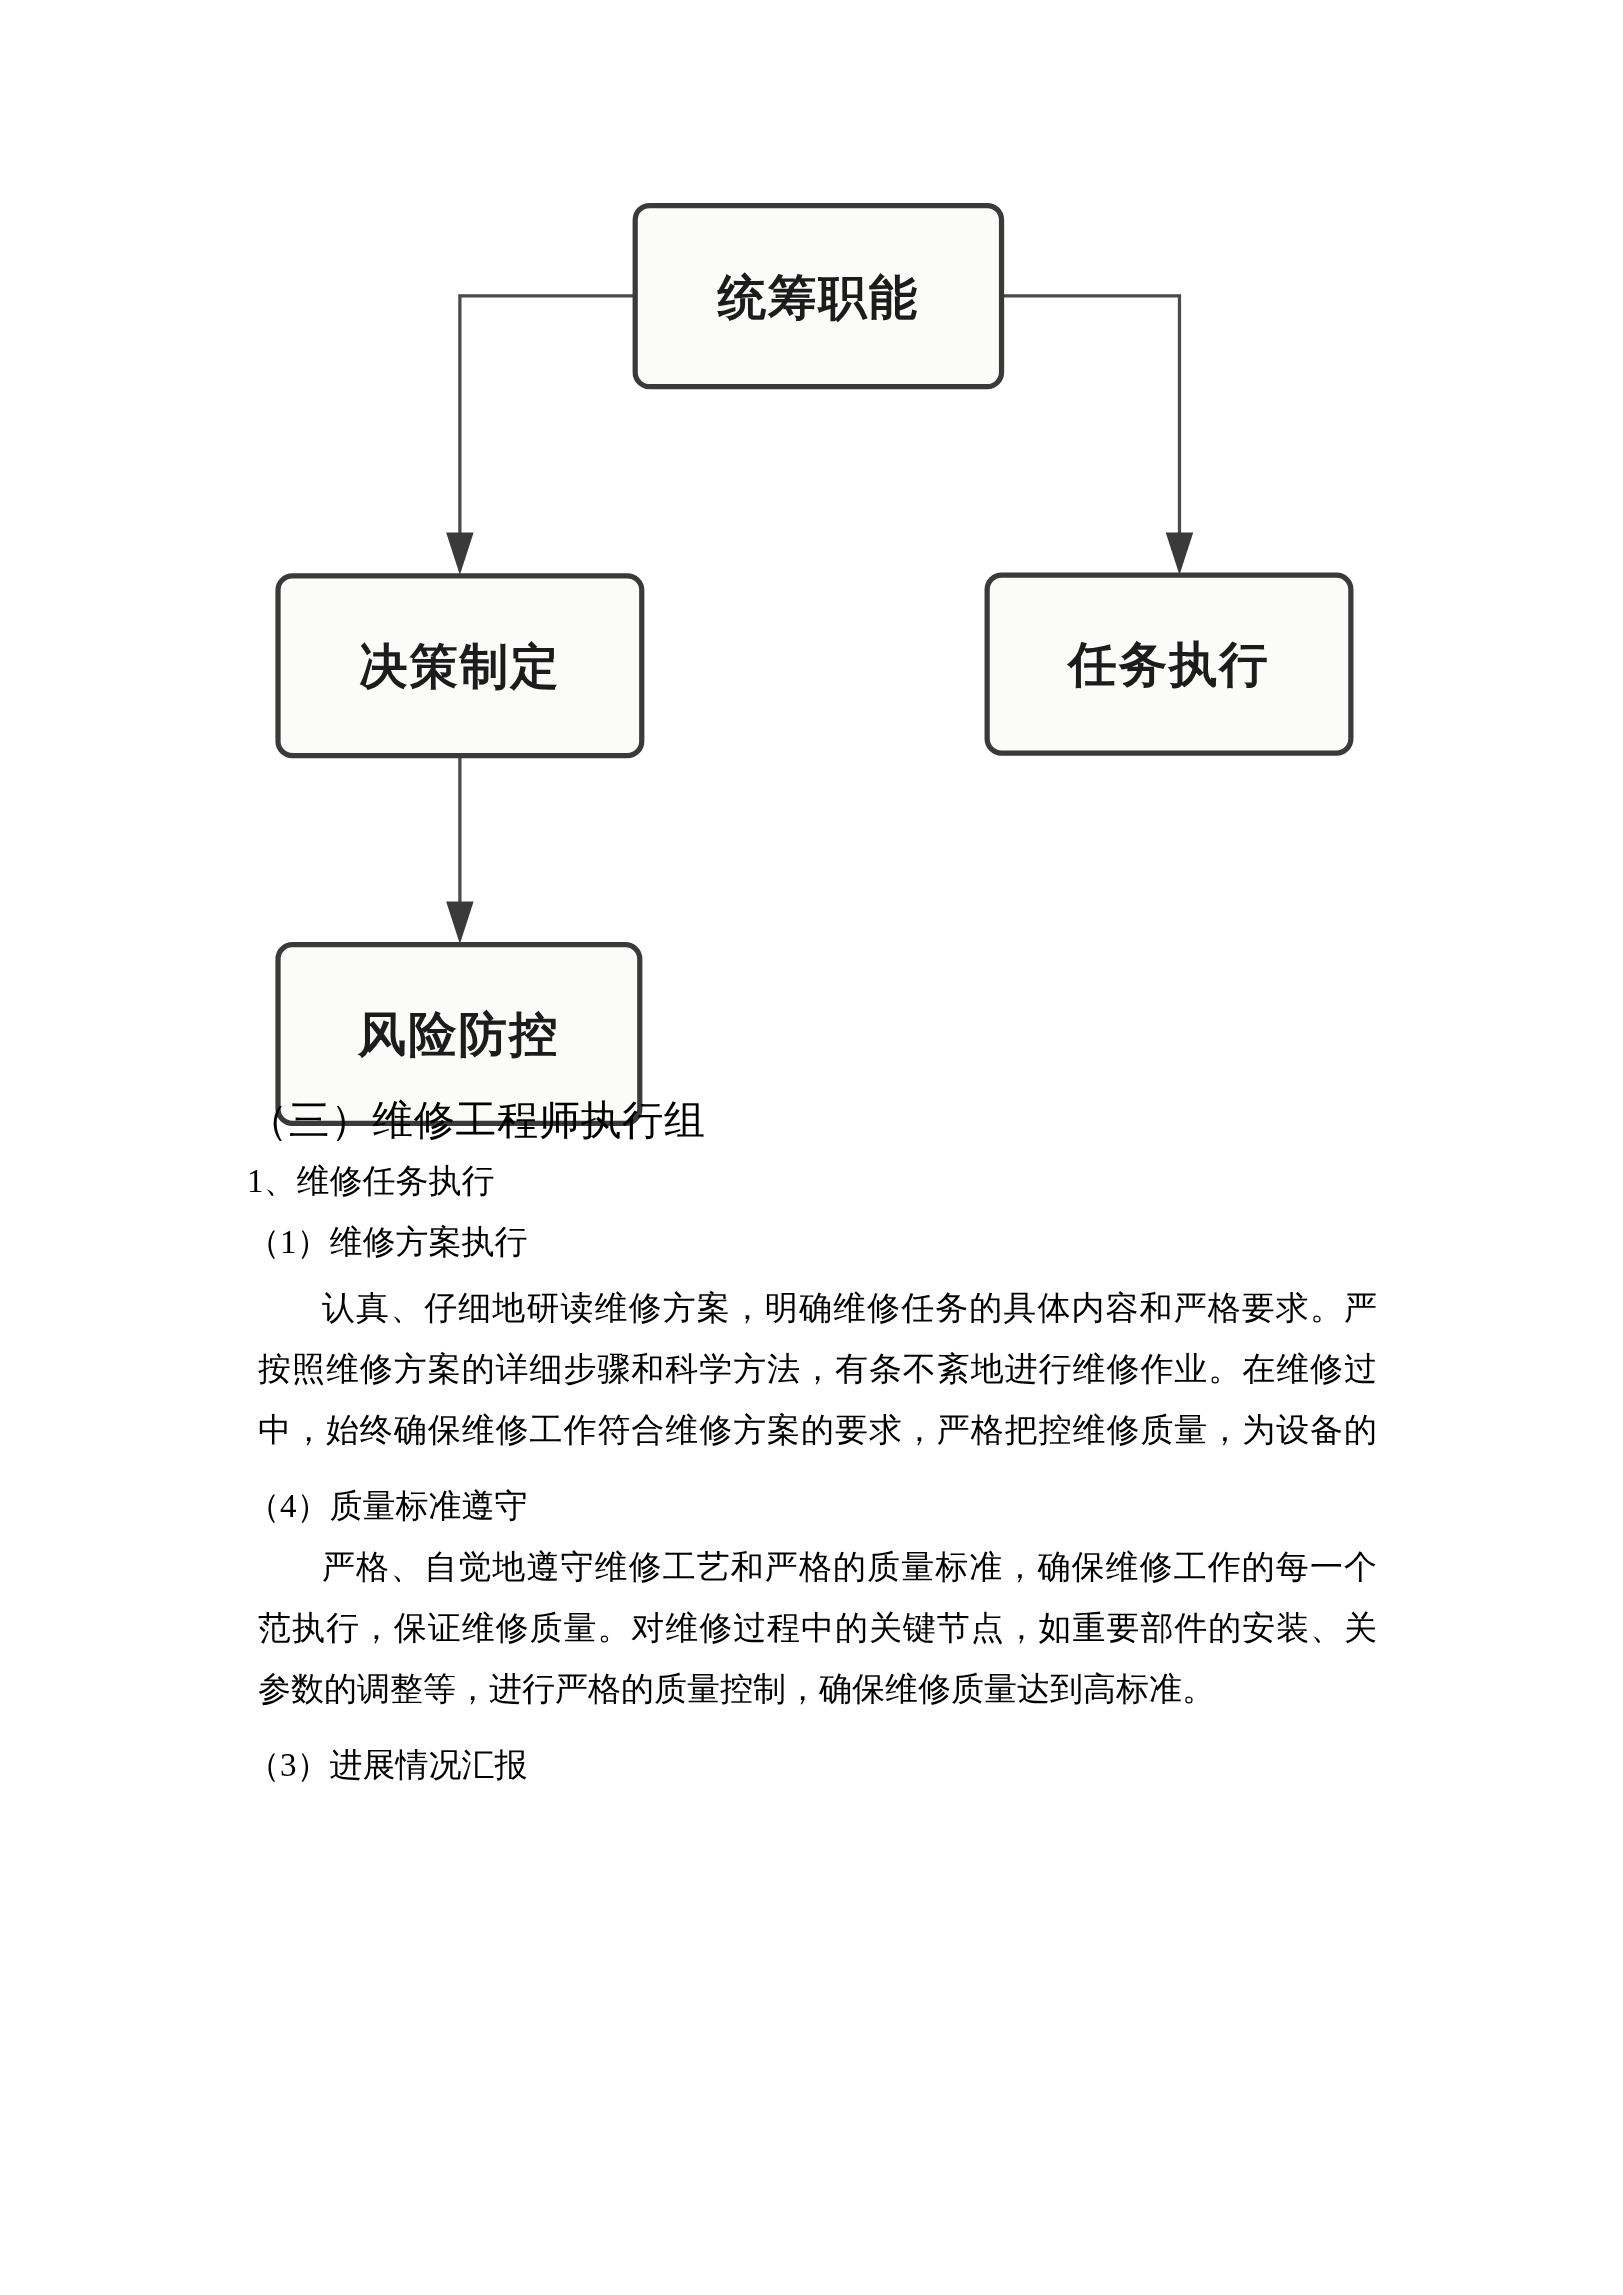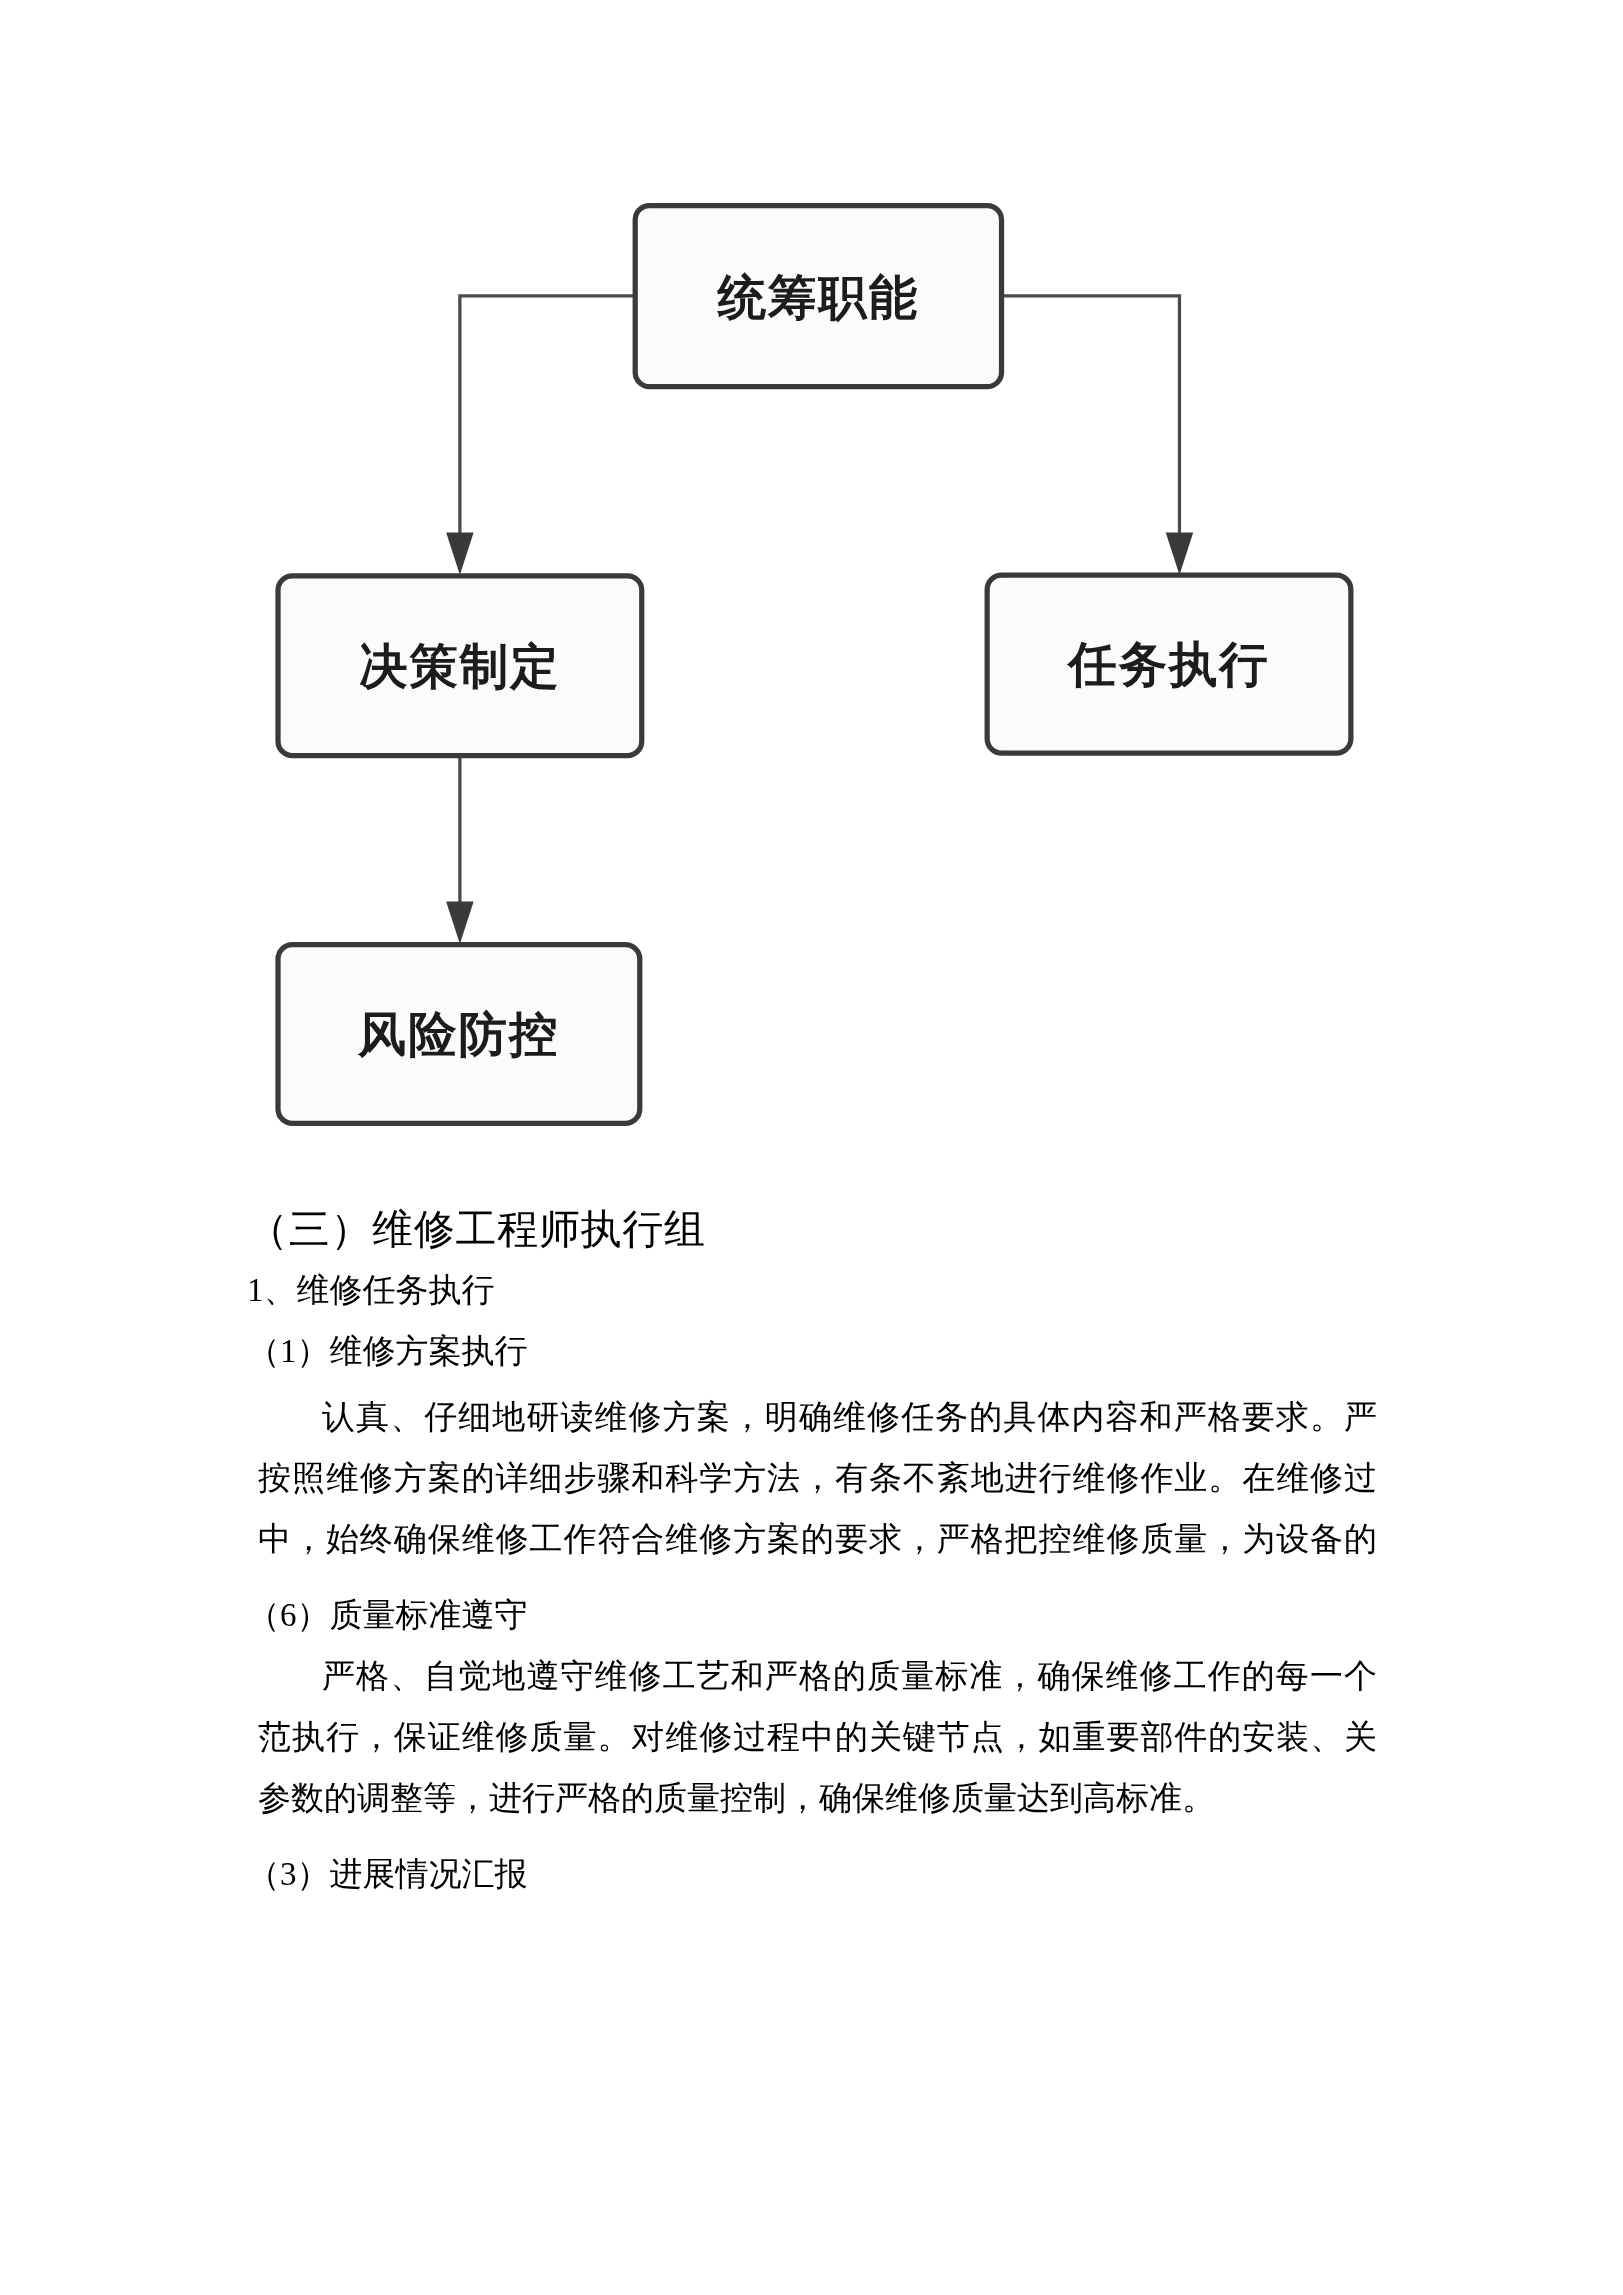--- a/index.html
+++ b/index.html
@@ -32,21 +32,21 @@
   .diagram .arrowhead{fill:var(--box-border);stroke:none;}
   .diagram text{
     font-family:"Liberation Serif","DejaVu Serif",serif;
     font-size:74px;
     font-weight:600;
     letter-spacing:3px;
     fill:#1c1c1c;
   }
   .doc{
     position:absolute;
-    left:247px;top:1199px;
+    left:247px;top:1090px;
     width:1130px;
   }
   .doc > div{height:61px;line-height:61px;white-space:nowrap;}
   .h1{font-size:41px;letter-spacing:0.7px;}
   .h2{font-size:33px;}
   .h3{font-size:33px;}
   .line{
     font-size:33px;
     white-space:normal !important;
     text-align:justify;
@@ -99,21 +99,21 @@
 
   <div class="doc">
     <div class="h1">（三）维修工程师执行组</div>
     <div class="h2">1、维修任务执行</div>
 
     <div class="h3">（1）维修方案执行</div>
     <div class="line first m7">认真、仔细地研读维修方案，明确维修任务的具体内容和严格要求。严格</div>
     <div class="line">按照维修方案的详细步骤和科学方法，有条不紊地进行维修作业。在维修过程</div>
     <div class="line">中，始终确保维修工作符合维修方案的要求，严格把控维修质量，为设备的正</div>
 
-    <div class="h3 m24">（6）质量标准遵守</div>
+    <div class="h3 m24">（4）质量标准遵守</div>
     <div class="line first">严格、自觉地遵守维修工艺和严格的质量标准，确保维修工作的每一个环</div>
     <div class="line">范执行，保证维修质量。对维修过程中的关键节点，如重要部件的安装、关键</div>
     <div class="line end">参数的调整等，进行严格的质量控制，确保维修质量达到高标准。</div>
 
     <div class="h3 m23">（3）进展情况汇报</div>
   </div>
 
 </div>
 
 

